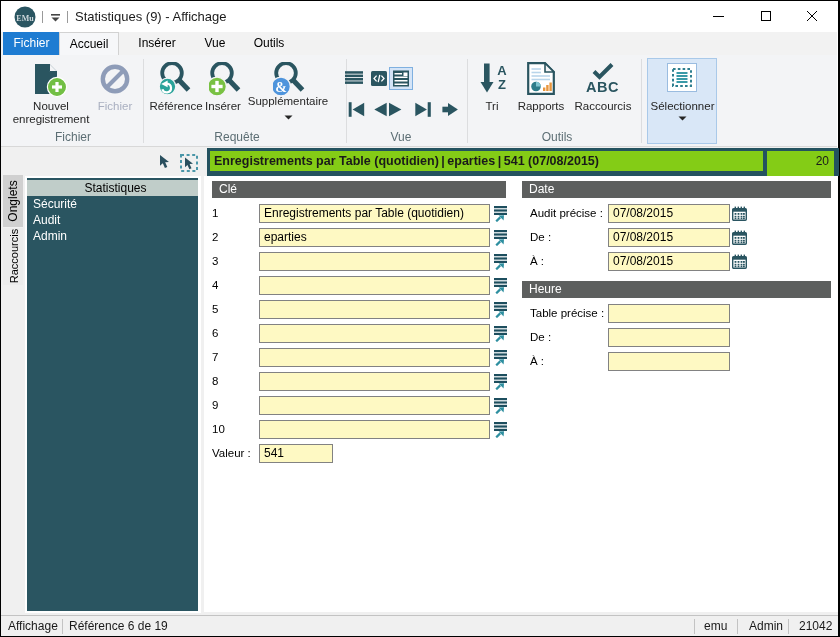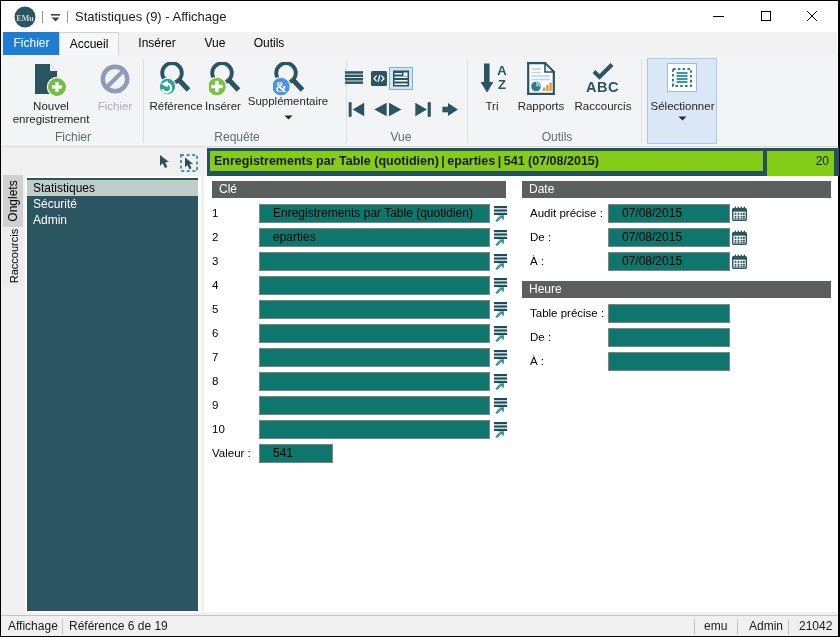--- a/index.html
+++ b/index.html
@@ -21,28 +21,28 @@
 .ribbon { position:absolute; left:1px; top:55px; width:836px; height:92px; background:#f3f4f6; border-bottom:1px solid #d8d8d8; }
 .rsep { position:absolute; top:4px; width:1px; height:84px; background:#dcdddf; }
 .rlabel { position:absolute; top:75px; height:14px; line-height:14px; text-align:center; color:#5c6e74; font-size:12px; width:80px; }
 .rbtn-label { position:absolute; text-align:center; font-size:11.5px; color:#262626; }
 .icon { position:absolute; }
 
 .content { position:absolute; left:1px; top:147px; width:837px; height:468px; background:#f0f0f0; }
 .sidepanel { position:absolute; left:24px; top:29px; width:176px; height:437px; background:#fff; padding:2px 3px 2px 2px; }
 .sidepanel .inner { width:100%; height:100%; background:#2a5561; padding-top:2px; }
 .srow { height:16px; line-height:16px; padding-left:6px; color:#fff; font-size:12px; }
-.srow.sel { background:#c0cdc9; color:#000; }
+.srow.sel { background:#c0cdc9; color:#000;text-align:center; }
 
 .hdrbar { position:absolute; background:#24525f; }
 .hdrcell { position:absolute; background:#84cc16; }
 
 .mainpanel { position:absolute; left:203px; top:29px; width:634px; height:436px; background:#fff; }
 .sechdr { position:absolute; height:17px; background:#5d5f5e; color:#fff; line-height:17px; padding-left:7px; font-size:12px; }
-.inp { position:absolute; background:#0f766e; border:1px solid #828282; font-size:12px; line-height:17px; padding-left:13px; color:#000; white-space:nowrap; overflow:hidden; }
+.inp { position:absolute; background:#fef9c3; border:1px solid #828282; font-size:12px; line-height:17px; padding-left:4px; color:#000; white-space:nowrap; overflow:hidden; }
 .flabel { position:absolute; font-size:11.5px; color:#000; }
 
 .statusbar { position:absolute; left:1px; top:615px; width:837px; height:21px; background:#f0f0f0; border-top:1px solid #c3c3c3; }
 .statusbar .txt { position:absolute; top:3px; font-size:12px; color:#1a1a1a; }
 .ssep { position:absolute; top:3px; width:1px; height:15px; background:#c3c3c3; }
 </style>
 </head>
 <body>
 <div class="win"></div>
 
@@ -217,20 +217,21 @@
 
   <div class="abs" style="left:2px;top:28px;width:20px;height:52px;background:#d0d0d0"></div>
   <div class="abs" style="left:-14px;top:44px;width:52px;height:20px;transform:rotate(-90deg);text-align:center;line-height:20px;font-size:12px;color:#000">Onglets</div>
   <div class="abs" style="left:2px;top:81px;width:20px;height:57px;background:#ececec"></div>
   <div class="abs" style="left:-16px;top:99px;width:57px;height:20px;transform:rotate(-90deg);text-align:center;line-height:20px;font-size:11px;color:#000">Raccourcis</div>
 
   <div class="sidepanel">
       <div class="inner">
     <div class="srow sel">Statistiques</div>
     <div class="srow">Sécurité</div>
+    <div class="srow">Audit</div>
     <div class="srow">Admin</div>
   </div>
     </div>
 
   <div class="hdrbar" style="left:206px;top:1px;width:632px;height:28px"></div>
   <div class="hdrcell" style="left:209px;top:4px;width:553px;height:20px;line-height:20px;font-weight:bold;padding-left:4px;font-size:12.5px">Enregistrements par Table (quotidien) | eparties | 541 (07/08/2015)</div>
   <div class="hdrcell" style="left:766px;top:4px;width:67px;height:28px;line-height:20px;text-align:right;padding-right:5px;font-size:12px">20</div>
 
   <div class="mainpanel"></div>
 

